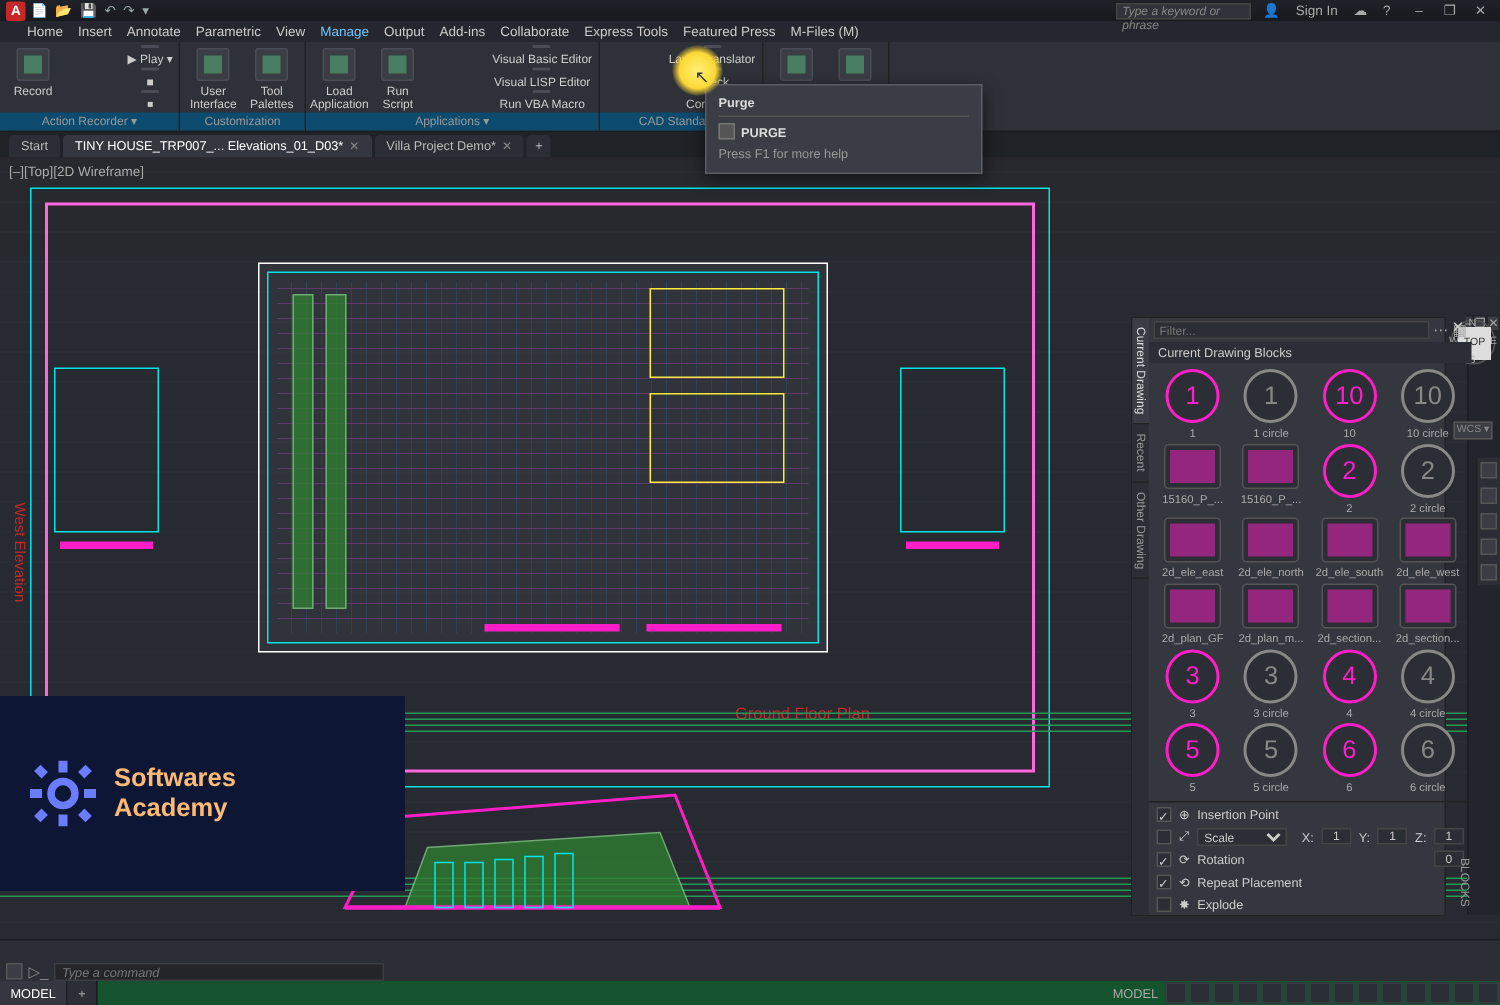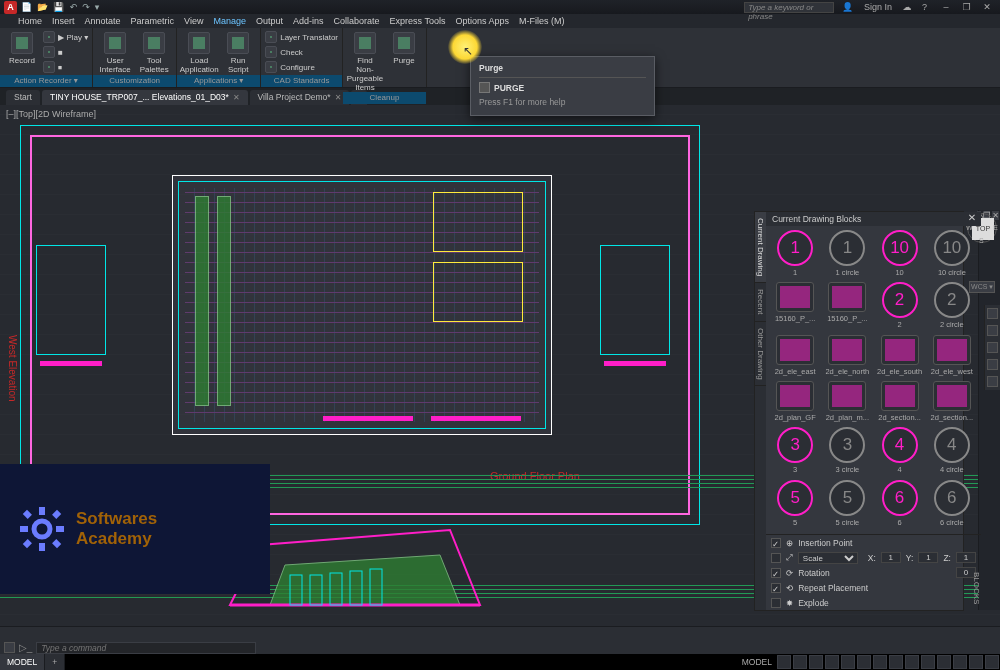--- a/index.html
+++ b/index.html
@@ -20,21 +20,21 @@
 .menubar span { cursor: default; }
 
 
 .ribbon { height: 60px; background: #2e3137; border-bottom: 1px solid #1a1c20; display: flex; }
 .ribbon-group { border-right: 1px solid #222; padding: 2px 4px 0 4px; display: flex; flex-direction: column; position: relative;}
 .ribbon-group .grp-body { flex:1; display:flex; gap:3px; align-items:flex-start;}
 .ribbon-group .grp-label { height:12px; font-size:8px; color:#999; text-align:center; background:#0c4a6e; margin: 0 -4px; line-height:12px;}
 .rbtn { display:flex; flex-direction:column; align-items:center; width:36px; font-size:8px; color:#ccc; text-align:center; line-height:9px; padding-top:2px;}
 .rbtn .ric { width:22px; height:22px; background:#3a3d44; border:1px solid #4a4d55; margin-bottom:2px; border-radius:2px; position:relative;}
 .rbtn .ric::after{content:""; position:absolute; inset:4px; background:#5a7; opacity:.6;}
-.rbtn.small{width:auto; flex-direction:row; height:14px; align-items:center; gap:3px; padding:0;}
+.rbtn.small{width:auto; flex-direction:column; height:14px; align-items:center; gap:3px; padding:0;margin-left:42px;}
 .rbtn.small .ric{width:12px;height:12px;margin:0;}
 .ribbon-col{display:flex; flex-direction:column; gap:1px;}
 
 
 .cursor-spot{position:absolute; width:34px;height:34px;border-radius:50%;background:radial-gradient(circle,#fff176 0%,#fdd835 50%,rgba(253,216,53,0) 72%); left:448px; top:30px; z-index:40; pointer-events:none;}
 .cursor-arrow{position:absolute;left:463px;top:44px;z-index:41;font-size:12px;color:#333;pointer-events:none;}
 
 
 .tooltip{position:absolute; left:470px; top:56px; width:185px; background:#3a3d44; border:1px solid #5a5d64; z-index:39; font-size:8.5px; color:#ccc; padding:6px 8px 8px 8px; box-shadow:0 3px 10px rgba(0,0,0,.6);}
 .tooltip .tt-title{font-weight:bold; color:#ddd; margin-bottom:3px;}
@@ -74,21 +74,21 @@
 .green-box{position:absolute;background:#2e7d32;opacity:.8;border:1px solid #81c784;}
 .yel-box{position:absolute;border:1px solid #ffeb3b;}
 .section-house{position:absolute;left:220px;top:410px;width:270px;height:120px;}
 .lower-lines{position:absolute;left:0;top:360px;right:0;height:170px;}
 .lower-lines .hl{position:absolute;left:0;right:0;height:1px;background:#229955;}
 
 
 .badge{position:absolute;left:0;bottom:60px;width:270px;height:130px;background:#0e1636;display:flex;align-items:center;gap:12px;padding-left:20px;z-index:30;}
 .badge .gear{width:44px;height:44px;position:relative;}
 .badge .gear svg{width:44px;height:44px;}
-.badge .btxt{color:#a16207;font-size:17px;font-weight:600;line-height:20px;}
+.badge .btxt{color:#fdba74;font-size:17px;font-weight:600;line-height:20px;}
 
 
 .palette{position:absolute;right:36px;top:106px;width:210px;height:400px;background:#34373e;border:1px solid #222;z-index:20;display:flex;}
 .pal-vtabs{width:15px;background:#2b2e34;display:flex;flex-direction:column;}
 .pal-vtabs span{writing-mode:vertical-rl;font-size:8px;color:#999;padding:6px 1px;text-align:center;border-bottom:1px solid #222;}
 .pal-vtabs span.act{color:#ddd;background:#3a3d44;}
 .pal-main{flex:1;display:flex;flex-direction:column;}
 .pal-filter{height:16px;display:flex;align-items:center;padding:0 3px;gap:3px;}
 .pal-filter input{flex:1;height:12px;background:#2b2e34;border:1px solid #444;font-size:8px;color:#999;padding-left:3px;}
 .pal-section-h{height:14px;background:#2b2e34;font-size:8.5px;color:#ccc;padding-left:6px;line-height:14px;}
@@ -118,21 +118,21 @@
 
 .navbar{position:absolute;right:0;top:200px;width:16px;background:#2b2e34;border-left:1px solid #222;padding:3px 0;display:flex;flex-direction:column;align-items:center;gap:6px;z-index:14;}
 .navbar .nic{width:11px;height:11px;background:#3a3d44;border:1px solid #555;}
 
 
 .cmdband{position:absolute;left:0;right:0;bottom:16px;height:28px;background:#2b2e34;border-top:1px solid #1a1c20;z-index:25;}
 .cmdhist{height:13px;font-size:8px;color:#888;padding-left:4px;line-height:13px;}
 .cmdline{height:15px;display:flex;align-items:center;padding-left:4px;gap:4px;}
 .cmdline .cic{width:11px;height:11px;background:#3a3d44;border:1px solid #555;}
 .cmdline input{flex:0 0 220px;height:12px;background:#232529;border:1px solid #3a3d44;font-size:8.5px;font-style:italic;color:#888;padding-left:4px;}
-.statusbar{position:absolute;left:0;right:0;bottom:0;height:16px;background:#000000;display:flex;align-items:center;font-size:8.5px;color:#aaa;z-index:26;}
+.statusbar{position:absolute;left:0;right:0;bottom:0;height:16px;background:#14532d;display:flex;align-items:center;font-size:8.5px;color:#aaa;z-index:26;}
 .statusbar .stab{padding:0 7px;height:16px;line-height:16px;background:#2b2e34;border-right:1px solid #1a1c20;}
 .statusbar .stab.act{background:#34373e;color:#fff;}
 .statusbar .spacer{flex:1;}
 .statusbar .sic{width:14px;height:14px;margin:0 1px;background:#2b2e34;border:1px solid #3a3d44;}
 .statusbar .stxt{padding:0 4px;}
 
 
 .rightcol{position:absolute;right:0;top:105px;width:22px;height:400px;background:#22252b;border-left:1px solid #1a1c20;z-index:13;}
 .rightcol .rc-top{height:14px;display:flex;justify-content:flex-end;gap:2px;padding:1px;}
 .rightcol .rc-top span{width:9px;height:9px;background:#3a3d44;color:#aaa;font-size:8px;text-align:center;line-height:9px;}
@@ -168,21 +168,21 @@
     <span>Home</span>
     <span>Insert</span>
     <span>Annotate</span>
     <span>Parametric</span>
     <span>View</span>
     <span class="active">Manage</span>
     <span>Output</span>
     <span>Add-ins</span>
     <span>Collaborate</span>
     <span>Express Tools</span>
-    <span>Options Apps</span>
+    <span>Featured Press</span>
     <span>M-Files (M)</span>
   </div>
 
 <div class="ribbon" id="ribbon">
     <div class="ribbon-group">
       <div class="grp-body">
         <div class="rbtn">
           <div class="ric"></div>
           <span>Record</span>
         </div>
@@ -218,20 +218,34 @@
     </div>
     <div class="ribbon-group">
       <div class="grp-body">
         <div class="rbtn">
           <div class="ric"></div>
           <span>Load<br>Application</span>
         </div>
         <div class="rbtn">
           <div class="ric"></div>
           <span>Run<br>Script</span>
+        </div>
+        <div class="ribbon-col">
+          <div class="rbtn small">
+            <div class="ric"></div>
+            <span>Visual Basic Editor</span>
+          </div>
+          <div class="rbtn small">
+            <div class="ric"></div>
+            <span>Visual LISP Editor</span>
+          </div>
+          <div class="rbtn small">
+            <div class="ric"></div>
+            <span>Run VBA Macro</span>
+          </div>
         </div>
       </div>
       <div class="grp-label">Applications ▾</div>
     </div>
     <div class="ribbon-group">
       <div class="grp-body">
         <div class="ribbon-col">
           <div class="rbtn small">
             <div class="ric"></div>
             <span>Layer Translator</span>
@@ -368,20 +382,25 @@
 
   <div class="palette">
     <span class="pal-close">✕</span>
     <span class="pal-right-label">BLOCKS</span>
     <div class="pal-vtabs" id="palvtabs">
         <span class="act">Current Drawing</span>
         <span>Recent</span>
         <span>Other Drawing</span>
       </div>
     <div class="pal-main">
+      <div class="pal-filter">
+        <input placeholder="Filter..." style="">
+        <span style="color:#aaa;">⋯</span>
+        <span style="color:#aaa;">▦</span>
+      </div>
       <div class="pal-section-h">Current Drawing Blocks</div>
       <div class="pal-grid" id="palgrid">
           <div class="pal-item">
             <div class="pal-thumb ">1</div>
             <span>1</span>
           </div>
           <div class="pal-item">
             <div class="pal-thumb gray">1</div>
             <span>1 circle</span>
           </div>

